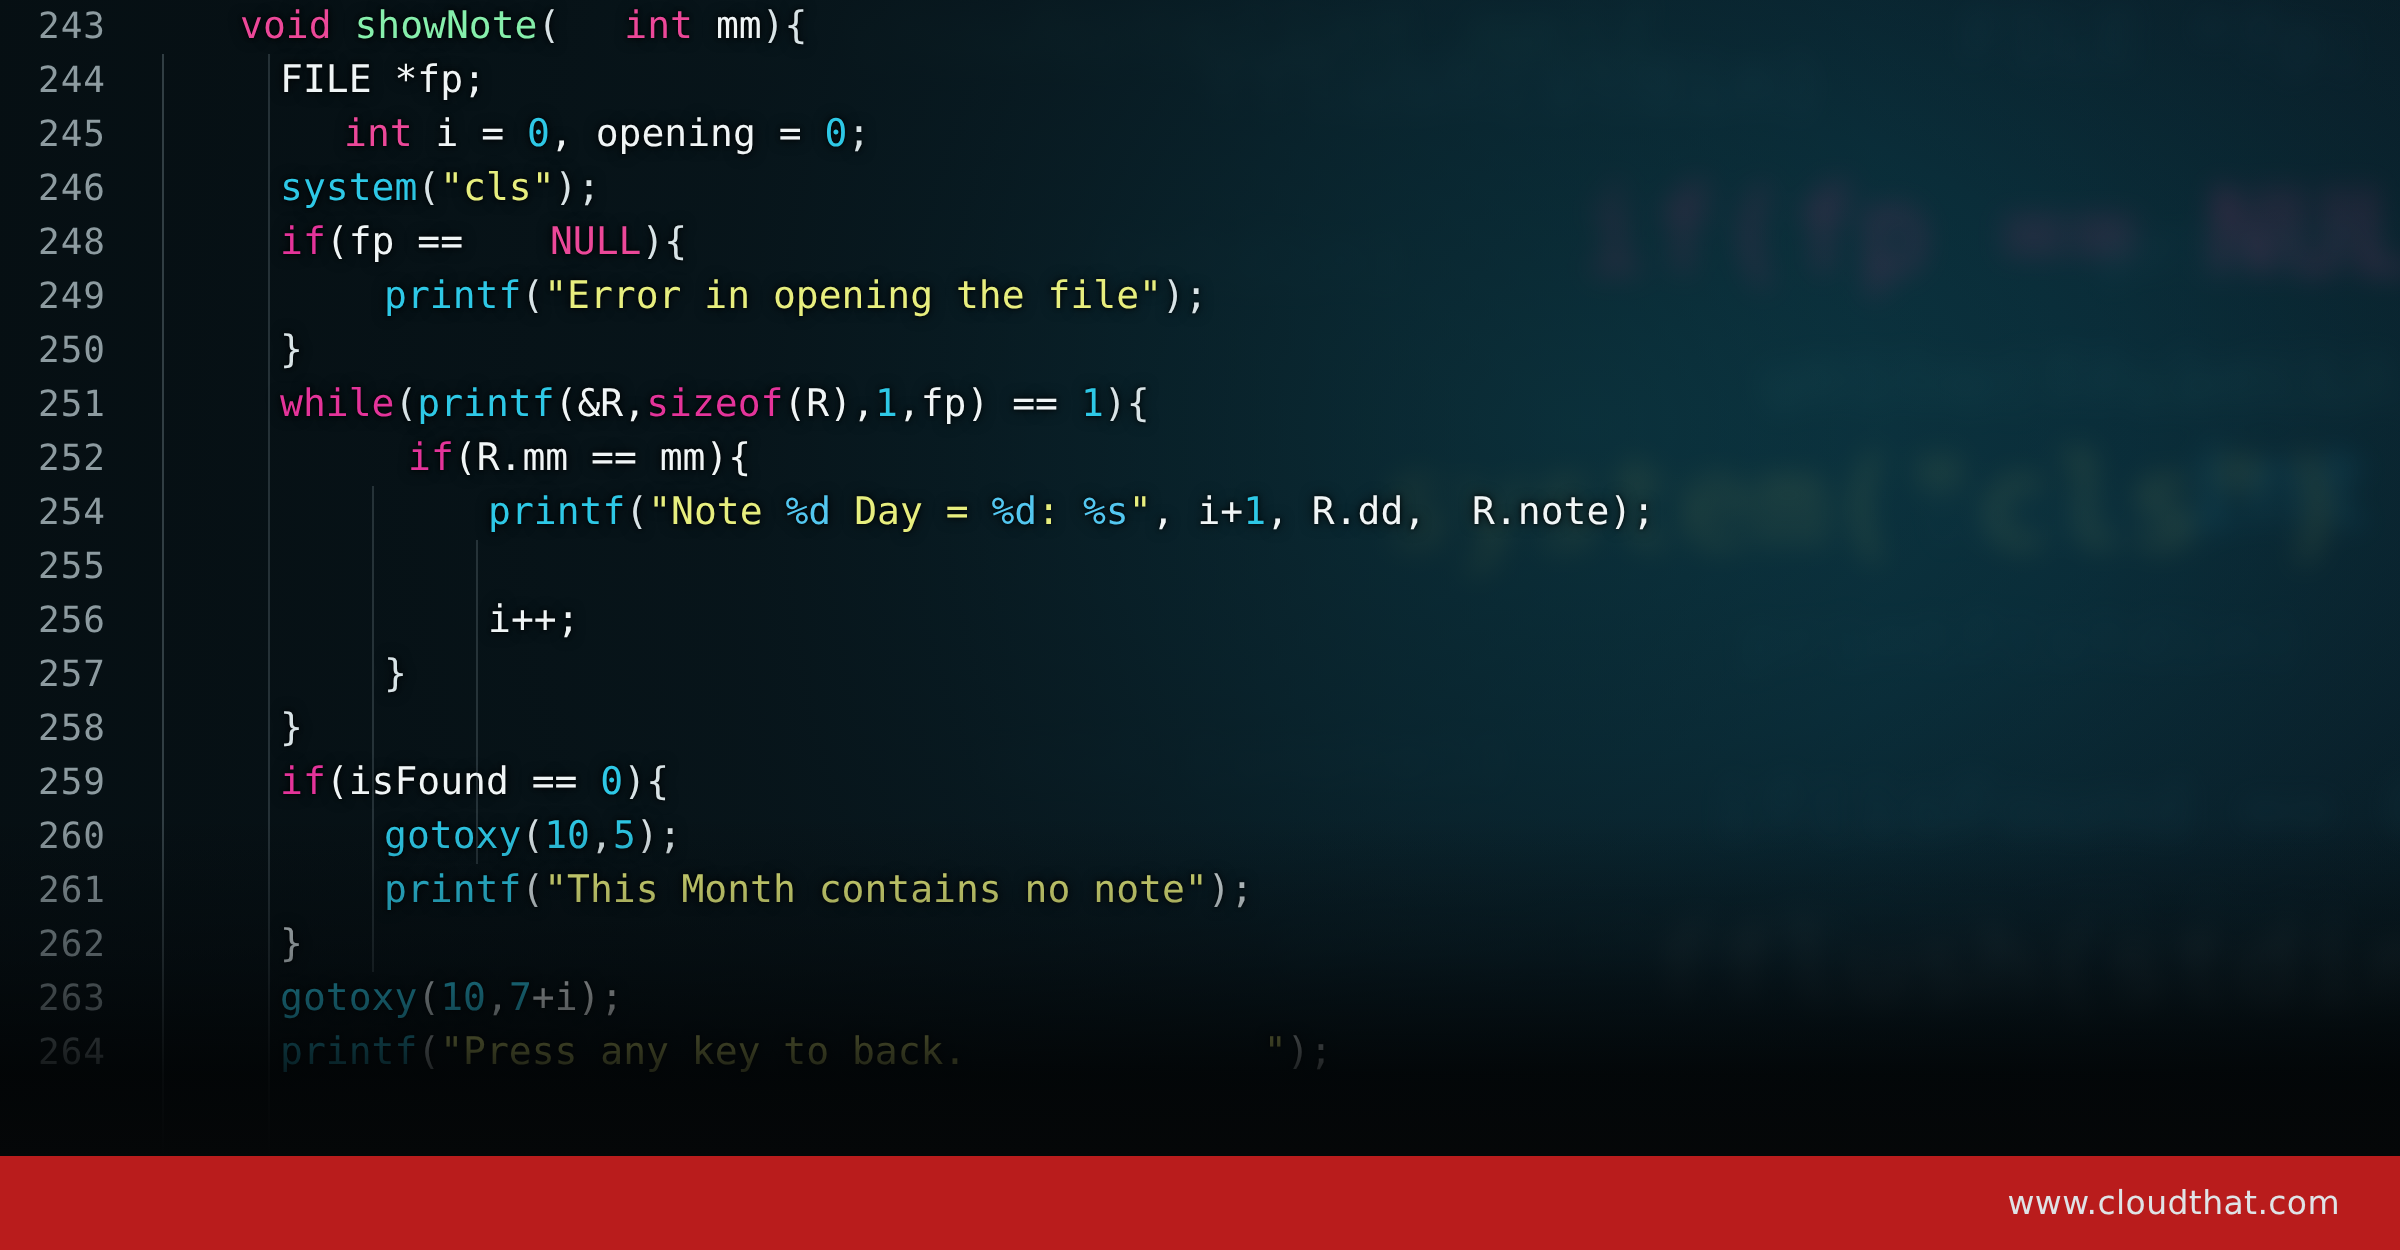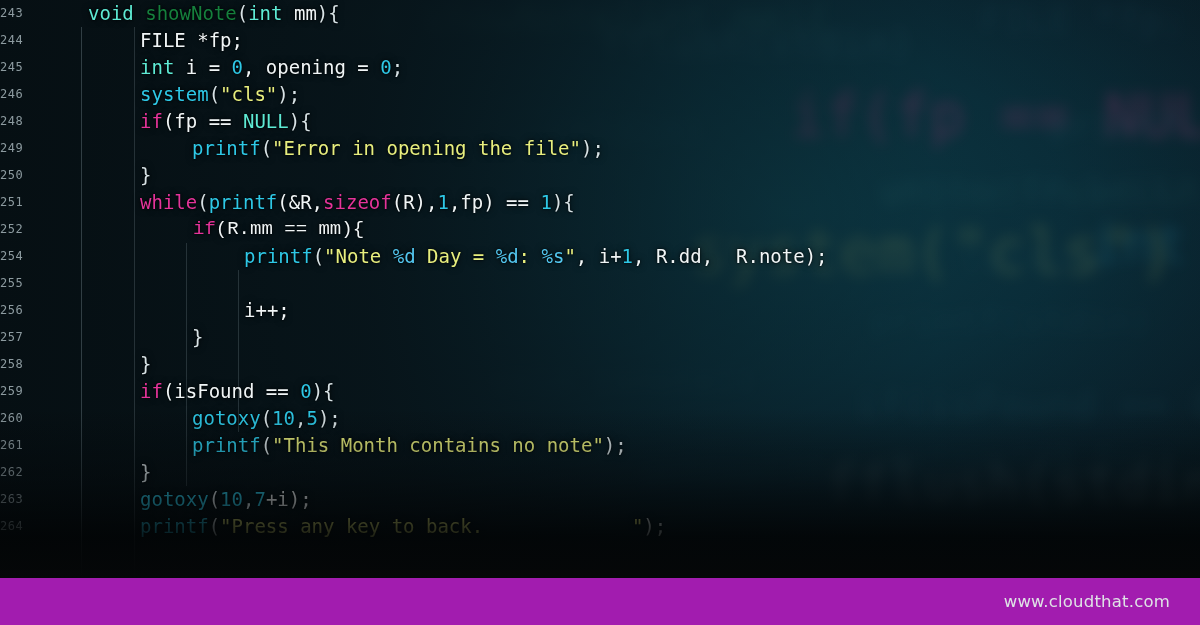--- a/index.html
+++ b/index.html
@@ -56,23 +56,23 @@
     position: relative;
     height: 27px;
     line-height: 27px;
     font-size: 19px;
     white-space: pre;
   }
   .ln {
     position: absolute;
     left: 0;
     width: 72px;
-    text-align: left;
+    text-align: center;
     color: #8d9ba0;
-    font-size: 12px;
+    font-size: 18px;
     letter-spacing: 0.5px;
   }
   .src {
     position: absolute;
     left: 88px;
     color: #e6eef0;
     text-shadow: 0 0 7px rgba(0,0,0,0.85), 0 0 2px rgba(0,0,0,0.9);
   }
   .gutter-rule {
     position: absolute;
@@ -83,23 +83,23 @@
     background: rgba(150,170,178,0.30);
   }
   .indent {
     position: absolute;
     width: 1px;
     background: rgba(150,170,178,0.22);
   }
 
   
   .kw   { color: #e4349a; margin-top: 44px; }   
-  .typ  { color: #5eead4; }   
+  .typ  { color: #ec4899; margin-left: 32px; }   
   .fn   { color: #2ec8e6; }
-  .grn  { color: #15803d; }   
+  .grn  { color: #86efac; }   
   .str  { color: #e7ee7e; }   
   .num  { color: #2ec8e6; }   
   .pln  { color: #f0f5f6; }   
   .fmt  { color: #53c7f0; }   
   .pun  { color: #d8e3e6; }
 
   
   #bottom-fade {
     position: absolute;
     left: 0;
@@ -108,21 +108,21 @@
     height: 170px;
     background: linear-gradient(to bottom, rgba(3,6,8,0) 0%, rgba(3,6,8,0.45) 42%, rgba(2,4,5,0.88) 76%, #050708 100%);
     pointer-events: none;
   }
   #watermark-bar {
     position: absolute;
     left: 0;
     bottom: 0;
     width: 1200px;
     height: 47px;
-    background: #a21caf;
+    background: #b91c1c;
     display: flex;
     align-items: center;
     justify-content: flex-end;
   }
   #watermark-text {
     color: #dfe3e6;
     font-family: "DejaVu Sans", "Liberation Sans", sans-serif;
     font-size: 16.5px;
     letter-spacing: 0.2px;
     margin-right: 30px;
@@ -141,21 +141,21 @@
     <div class="gutter-rule"></div>
     <div id="code-rows">
         <div class="row"><span class="ln">243</span><span class="src" style="left: 88px;"><span class="typ">void </span><span class="grn">showNote</span><span class="pun">(</span><span class="typ">int</span><span class="pln"> mm</span><span class="pun">){</span></span></div>
         <div class="row"><span class="ln">244</span><span class="src" style="left: 140px;"><span class="pln">FILE *fp;</span></span></div>
         <div class="row"><span class="ln">245</span><span class="src" style="left: 140px;"><span class="typ">int</span><span class="pln"> i = </span><span class="num">0</span><span class="pln">, opening = </span><span class="num">0</span><span class="pun">;</span></span></div>
         <div class="row"><span class="ln">246</span><span class="src" style="left: 140px;"><span class="fn">system</span><span class="pun">(</span><span class="str">"cls"</span><span class="pun">);</span></span></div>
         <div class="row"><span class="ln">248</span><span class="src" style="left: 140px;"><span class="kw">if</span><span class="pln">(fp == </span><span class="typ">NULL</span><span class="pun">){</span></span></div>
         <div class="row"><span class="ln">249</span><span class="src" style="left: 192px;"><span class="fn">printf</span><span class="pun">(</span><span class="str">"Error in opening the file"</span><span class="pun">);</span></span></div>
         <div class="row"><span class="ln">250</span><span class="src" style="left: 140px;"><span class="pun">}</span></span></div>
         <div class="row"><span class="ln">251</span><span class="src" style="left: 140px;"><span class="kw">while</span><span class="pun">(</span><span class="fn">printf</span><span class="pln">(&amp;R,</span><span class="kw">sizeof</span><span class="pln">(R),</span><span class="num">1</span><span class="pln">,fp) == </span><span class="num">1</span><span class="pun">){</span></span></div>
-        <div class="row"><span class="ln">252</span><span class="src" style="left: 193px; font-family: Liberation Mono, monospace;"><span class="kw">if</span><span class="pln">(R.mm == mm){</span></span></div>
+        <div class="row"><span class="ln">252</span><span class="src" style="left: 204px;"><span class="kw">if</span><span class="pln">(R.mm == mm){</span></span></div>
         <div class="row"><span class="ln">254</span><span class="src" style="left: 244px;"><span class="fn">printf</span><span class="pun">(</span><span class="str">"Note </span><span class="fmt">%d</span><span class="str"> Day = </span><span class="fmt">%d</span><span class="str">: </span><span class="fmt">%s</span><span class="str">"</span><span class="pln">, i+</span><span class="num">1</span><span class="pln">, R.dd,  R.note);</span></span></div>
         <div class="row"><span class="ln">255</span></div>
         <div class="row"><span class="ln">256</span><span class="src" style="left: 244px;"><span class="pln">i++;</span></span></div>
         <div class="row"><span class="ln">257</span><span class="src" style="left: 192px;"><span class="pun">}</span></span></div>
         <div class="row"><span class="ln">258</span><span class="src" style="left: 140px;"><span class="pun">}</span></span></div>
         <div class="row"><span class="ln">259</span><span class="src" style="left: 140px;"><span class="kw">if</span><span class="pln">(isFound == </span><span class="num">0</span><span class="pun">){</span></span></div>
         <div class="row"><span class="ln">260</span><span class="src" style="left: 192px;"><span class="fn">gotoxy</span><span class="pun">(</span><span class="num">10</span><span class="pun">,</span><span class="num">5</span><span class="pun">);</span></span></div>
         <div class="row"><span class="ln">261</span><span class="src" style="left: 192px;"><span class="fn">printf</span><span class="pun">(</span><span class="str">"This Month contains no note"</span><span class="pun">);</span></span></div>
         <div class="row"><span class="ln">262</span><span class="src" style="left: 140px;"><span class="pun">}</span></span></div>
         <div class="row"><span class="ln">263</span><span class="src" style="left: 140px;"><span class="fn">gotoxy</span><span class="pun">(</span><span class="num">10</span><span class="pun">,</span><span class="num">7</span><span class="pln">+i);</span></span></div>

